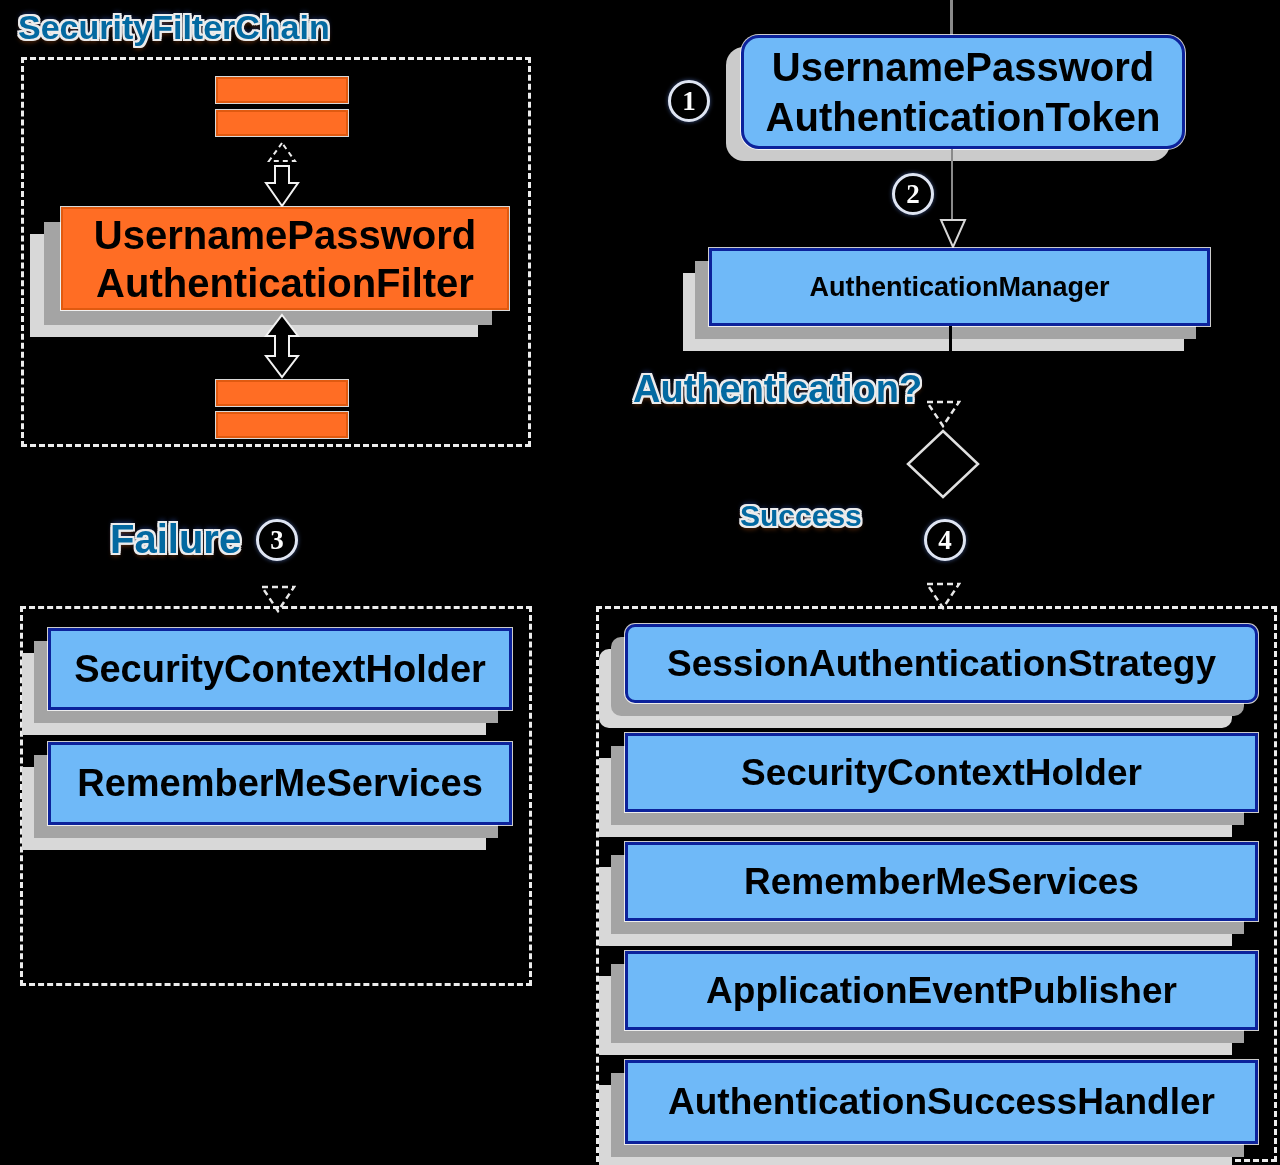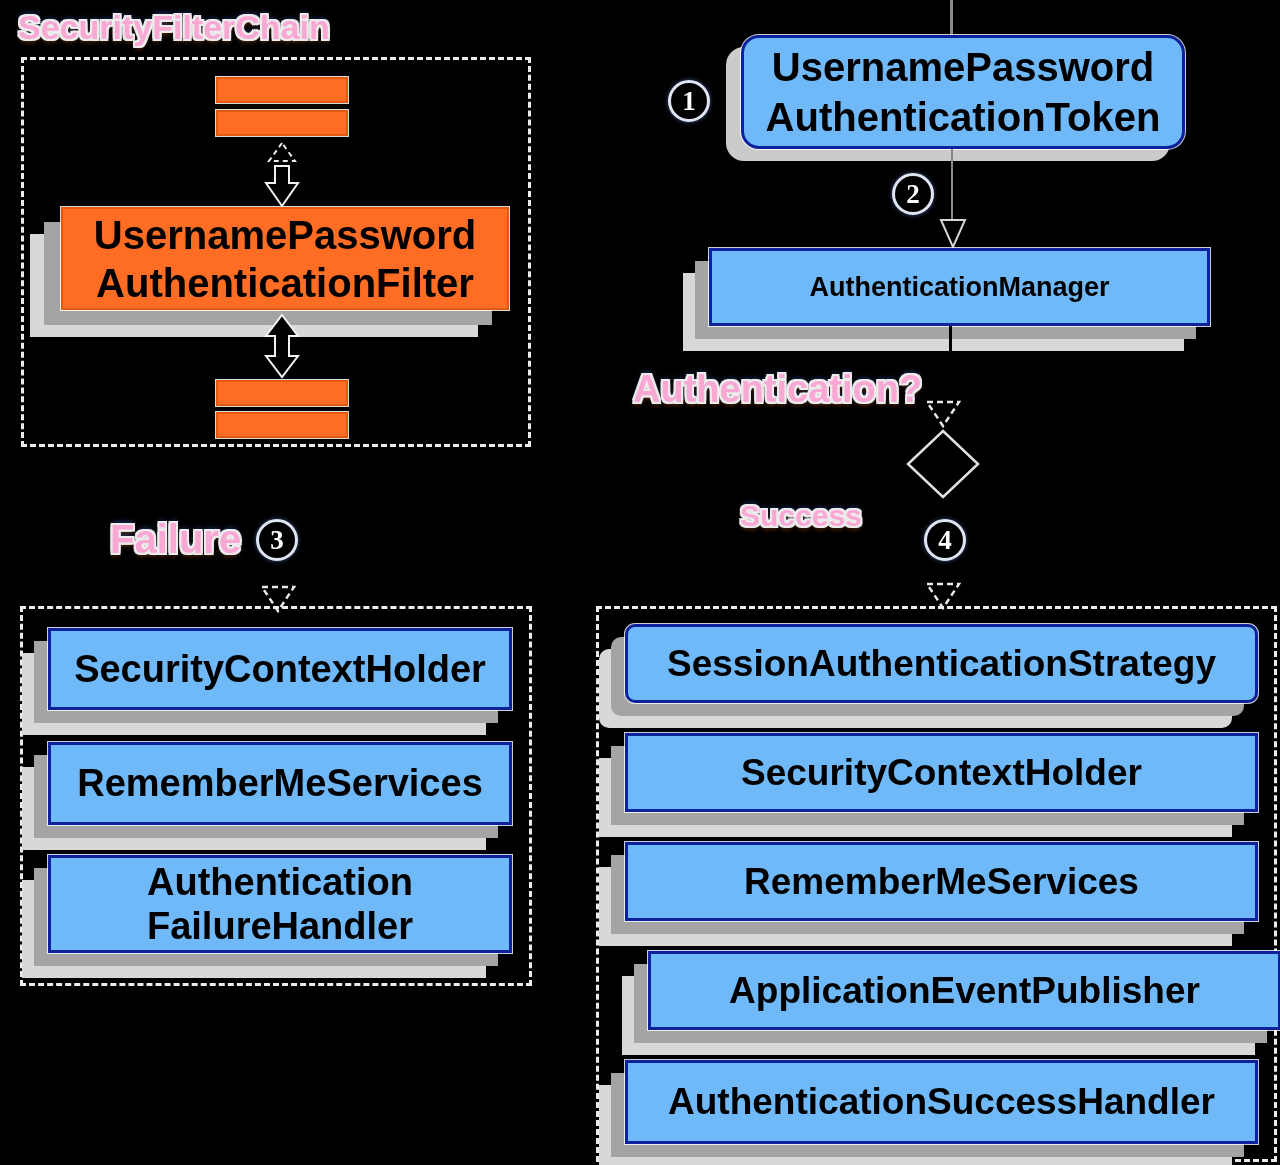--- a/index.html
+++ b/index.html
@@ -2,21 +2,21 @@
 <html><head>
 <meta charset="utf-8">
 <style>
   html,body{margin:0;padding:0;background:#000;}
   .canvas{
     position:relative;width:1280px;height:1165px;background:#000;overflow:hidden;
     font-family:"Liberation Sans",sans-serif;
   }
   
   .olabel{
-    position:absolute;color:#f9a8d4;font-weight:bold;letter-spacing:0px;white-space:nowrap;
+    position:absolute;color:#0369a1;font-weight:bold;letter-spacing:0px;white-space:nowrap;
     text-shadow:
       -2px -2px 0 #ececec, -2px 0 0 #ececec, -2px 2px 0 #ececec,
        0 -2px 0 #ececec,               0 2px 0 #ececec,
        2px -2px 0 #ececec,  2px 0 0 #ececec, 2px 2px 0 #ececec,
        0 -3px 5px rgba(70,120,255,.45), 0 3px 5px rgba(255,120,30,.45);
   }
   
   .dashedbox{position:absolute;border:3px dashed #ececec;box-sizing:border-box;background:transparent;}
   
   .bluebox{
@@ -117,24 +117,22 @@
     <polygon points="2,2 34,2 18,26" fill="#000" stroke="#e8e8e8" stroke-width="2.5" stroke-dasharray="6 4"></polygon>
   </svg>
   <svg class="arrow-svg" style="left:925px;top:582px;" width="36" height="28" viewBox="0 0 36 28">
     <polygon points="2,2 34,2 18,26" fill="#000" stroke="#e8e8e8" stroke-width="2.5" stroke-dasharray="6 4"></polygon>
   </svg>
 
   <div class="dashedbox" style="left:20px;top:606px;width:512px;height:380px;"></div>
 
   <div class="bluebox" style="left:48px;top:628px;width:464px;height:82px;font-size:38px;">SecurityContextHolder</div>
   <div class="bluebox" style="left:48px;top:742px;width:464px;height:83px;font-size:38px;">RememberMeServices</div>
-  <div class="bluebox" style="left:48px;top:855px;width:464px;height:98px;font-size:38px;line-height:44px;">Authentication
-FailureHandler</div>
 
   <div class="dashedbox" style="left:596px;top:606px;width:681px;height:556px;"></div>
 
   <div class="bluebox" style="left:625px;top:624px;width:633px;height:79px;font-size:37px;border-radius:10px;">SessionAuthenticationStrategy</div>
   <div class="bluebox" style="left:625px;top:733px;width:633px;height:79px;font-size:37px;">SecurityContextHolder</div>
   <div class="bluebox" style="left:625px;top:842px;width:633px;height:79px;font-size:37px;">RememberMeServices</div>
-  <div class="bluebox" style="left:648px;top:951px;width:633px;height:79px;font-size:37px;">ApplicationEventPublisher</div>
+  <div class="bluebox" style="left:625px;top:951px;width:633px;height:79px;font-size:37px;">ApplicationEventPublisher</div>
   <div class="bluebox" style="left:625px;top:1060px;width:633px;height:84px;font-size:37px;">AuthenticationSuccessHandler</div>
 
 </div>
 
 </body></html>

